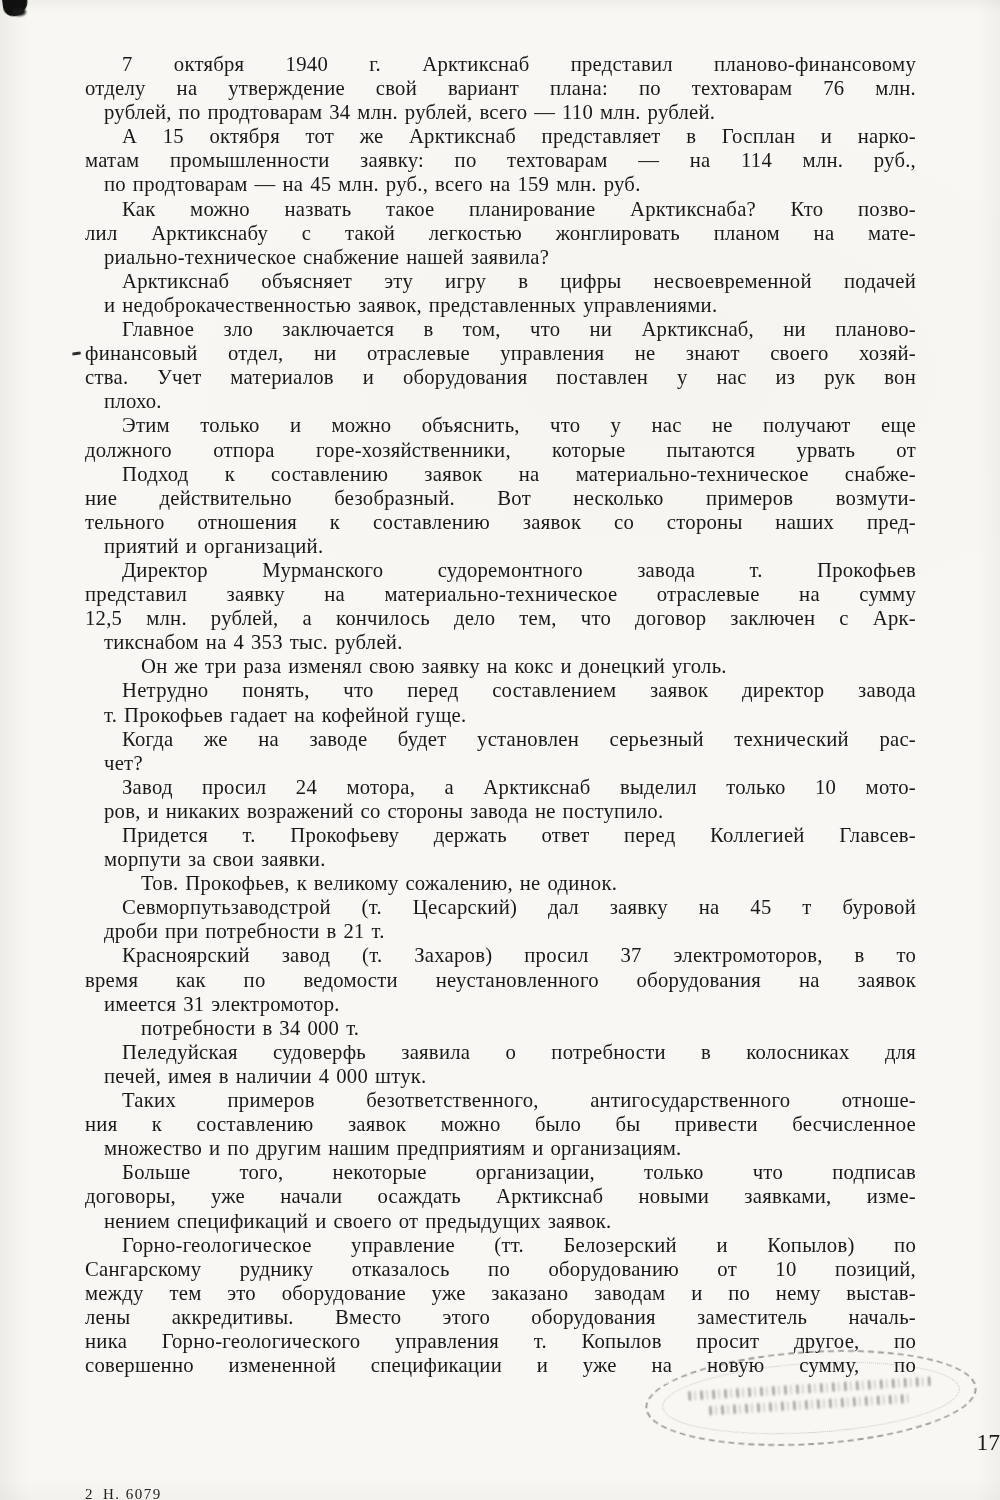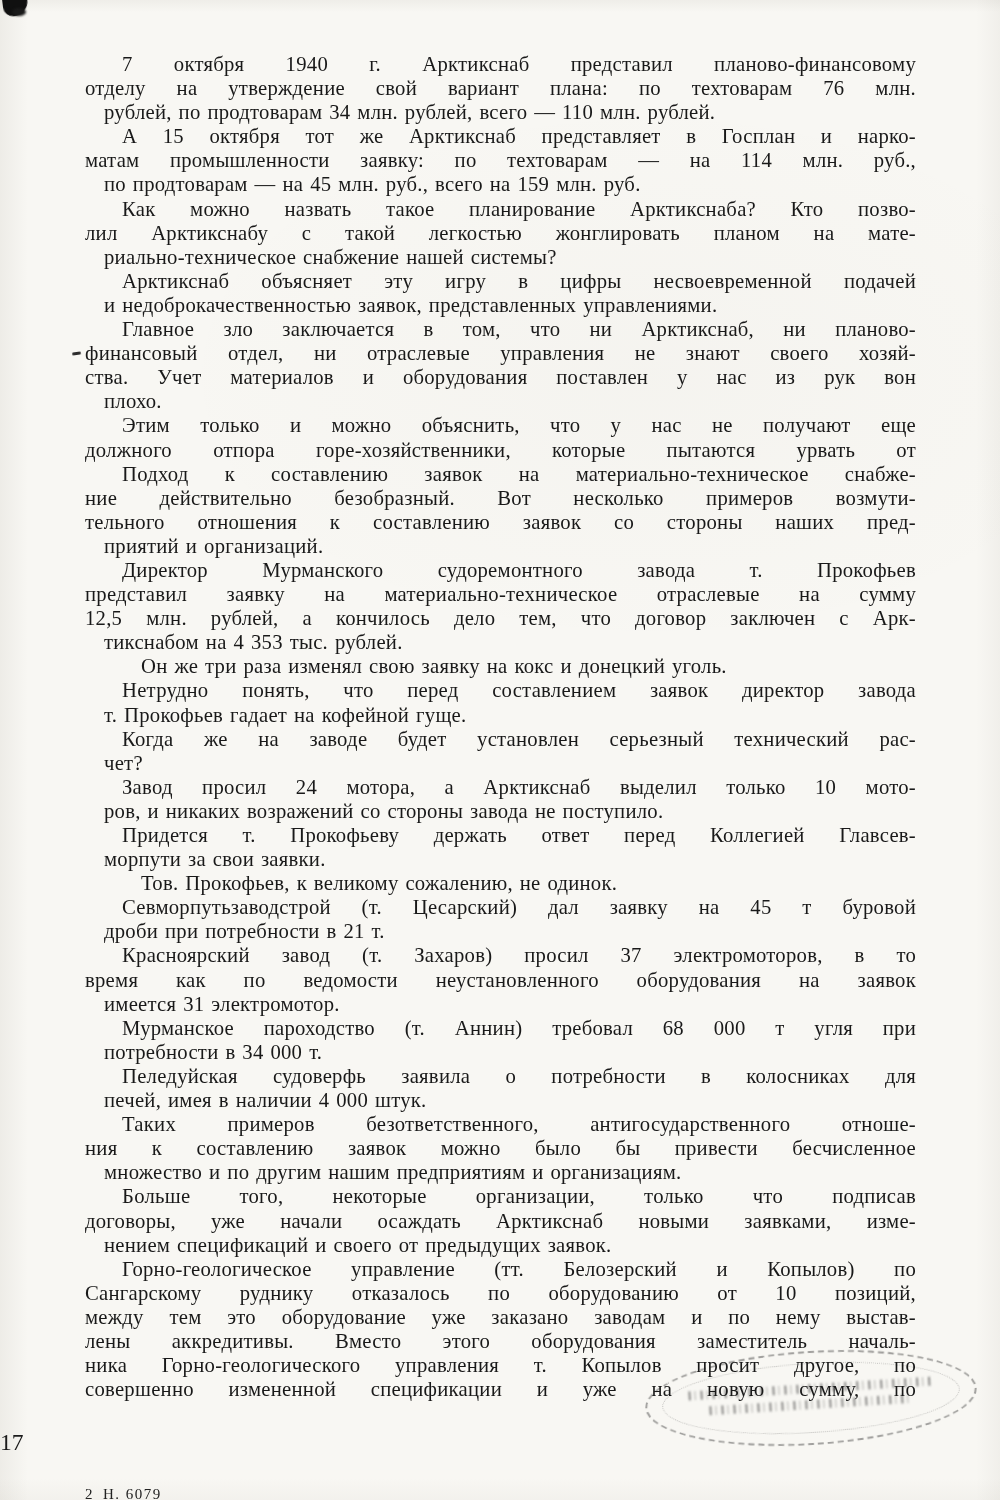--- a/index.html
+++ b/index.html
@@ -64,21 +64,21 @@
   .n1 { left:42px; right:42px; top:31px; }
   .n2 { left:62px; right:62px; top:47px; }
 
   
   .foot-left {
     position:absolute; left:85px; top:1486px;
     font-size:15px; letter-spacing:1.5px; color:#222;
   }
   .foot-page {
     position:absolute; left:0; top:1429px; width:100%;
-    text-align:left; font-size:23.5px; color:#1b1b1b;
+    text-align:right; font-size:23.5px; color:#1b1b1b;
   }
 </style>
 </head>
 <body>
 
 <div class="page">
 
   <div class="smudge"></div>
   <div class="smudge2"></div>
   <div class="tick"></div>
@@ -90,21 +90,21 @@
         <div class="line last">рублей, по продтоварам 34 млн. рублей, всего — 110 млн. рублей.</div>
       </div>
       <div class="para">
         <div class="line">А 15 октября тот же Арктикснаб представляет в Госплан и нарко-</div>
         <div class="line">матам промышленности заявку: по техтоварам — на 114 млн. руб.,</div>
         <div class="line last">по продтоварам — на 45 млн. руб., всего на 159 млн. руб.</div>
       </div>
       <div class="para">
         <div class="line">Как можно назвать такое планирование Арктикснаба? Кто позво-</div>
         <div class="line">лил Арктикснабу с такой легкостью жонглировать планом на мате-</div>
-        <div class="line last">риально-техническое снабжение нашей системы?</div>
+        <div class="line last">риально-техническое снабжение нашей заявила?</div>
       </div>
       <div class="para">
         <div class="line">Арктикснаб объясняет эту игру в цифры несвоевременной подачей</div>
         <div class="line last">и недоброкачественностью заявок, представленных управлениями.</div>
       </div>
       <div class="para">
         <div class="line">Главное зло заключается в том, что ни Арктикснаб, ни планово-</div>
         <div class="line">финансовый отдел, ни отраслевые управления не знают своего хозяй-</div>
         <div class="line">ства. Учет материалов и оборудования поставлен у нас из рук вон</div>
         <div class="line last">плохо.</div>
@@ -150,21 +150,20 @@
       <div class="para">
         <div class="line">Севморпутьзаводстрой (т. Цесарский) дал заявку на 45 т буровой</div>
         <div class="line last">дроби при потребности в 21 т.</div>
       </div>
       <div class="para">
         <div class="line">Красноярский завод (т. Захаров) просил 37 электромоторов, в то</div>
         <div class="line">время как по ведомости неустановленного оборудования на заявок</div>
         <div class="line last">имеется 31 электромотор.</div>
       </div>
       <div class="para">
-        <div class="line">Мурманское пароходство (т. Аннин) требовал 68&nbsp;000 т угля при</div>
         <div class="line last">потребности в 34&nbsp;000 т.</div>
       </div>
       <div class="para">
         <div class="line">Пеледуйская судоверфь заявила о потребности в колосниках для</div>
         <div class="line last">печей, имея в наличии 4&nbsp;000 штук.</div>
       </div>
       <div class="para">
         <div class="line">Таких примеров безответственного, антигосударственного отноше-</div>
         <div class="line">ния к составлению заявок можно было бы привести бесчисленное</div>
         <div class="line last">множество и по другим нашим предприятиям и организациям.</div>

